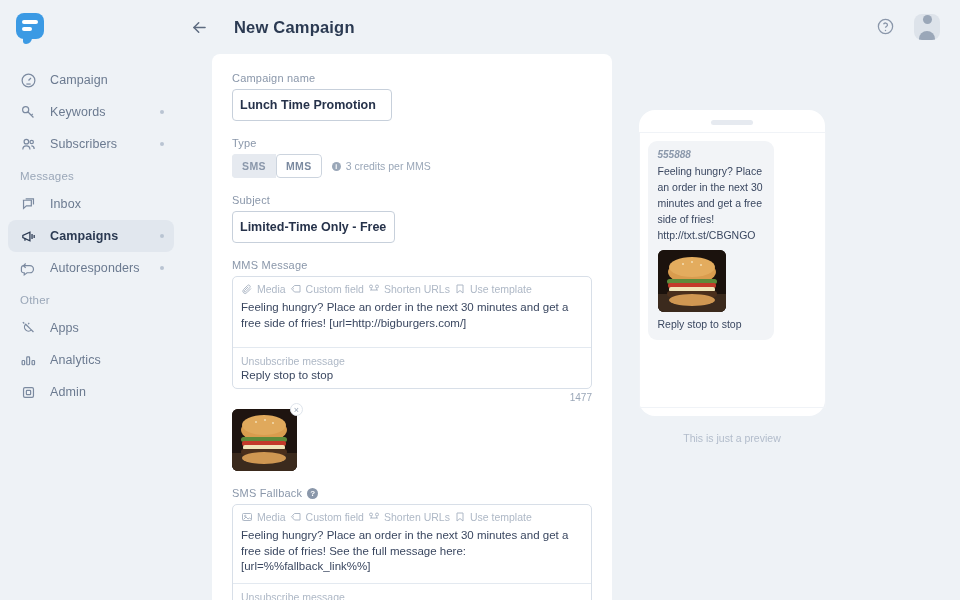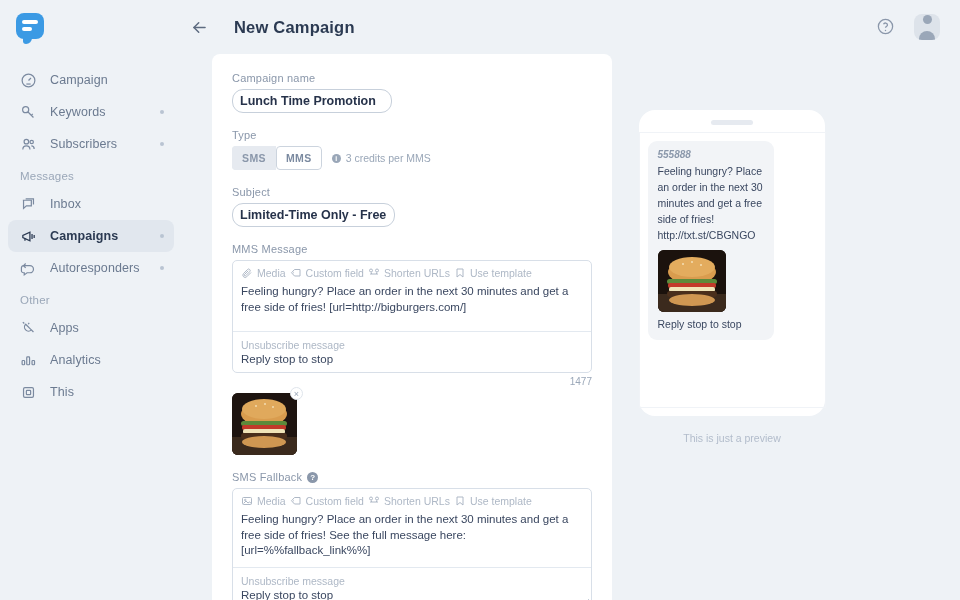--- a/index.html
+++ b/index.html
@@ -67,21 +67,21 @@
   .avatar-inner { position: relative; width: 26px; height: 26px; display:flex; align-items:center; justify-content:center; }
 
   
   .content { display: flex; padding: 0 22px 0 30px; gap: 20px; }
   .form-card {
     width: 400px; background: #fff; border-radius: 8px;
     padding: 18px 20px 20px 20px; min-height: 548px;
   }
   .field-label { font-size: 11px; color: #8a97aa; margin-bottom: 5px; letter-spacing: .2px; }
   .text-input {
-    width: 160px; height: 24px; border: 1px solid #c7d0db; border-radius: 11px;
+    width: 160px; height: 32px; border: 1px solid #c7d0db; border-radius: 4px;
     padding: 0 7px; font-size: 12.5px; color: #26324a; font-weight: bold;
     font-family: "Liberation Sans", sans-serif; background: #fff;
   }
   .text-input.wide { width: 163px; }
   .mb18 { margin-bottom: 16px; }
 
   .seg { display: flex; align-items: center; }
   .seg-group { display: flex; border-radius: 4px; overflow: hidden; }
   .seg-btn {
     font-size: 10.5px; font-weight: bold; color: #8a97aa;
@@ -267,21 +267,21 @@
         </span>
         <span class="lbl">Analytics</span>
       </div>
       <div class="nav-item">
         <span class="ico">
           <svg width="17" height="17" viewBox="0 0 24 24" fill="none" stroke="currentColor" stroke-width="1.7">
               <rect x="5" y="5" width="14" height="14" rx="2"></rect>
               <rect x="9" y="9" width="6" height="6" rx="1"></rect>
             </svg>
         </span>
-        <span class="lbl">This</span>
+        <span class="lbl">Admin</span>
       </div>
     </div>
   </div>
 
   <div class="main">
     <div class="header">
       <div class="back-arrow">
         <svg width="19" height="19" viewBox="0 0 24 24" fill="none" stroke="currentColor" stroke-width="1.9" stroke-linecap="round" stroke-linejoin="round">
             <path d="M19 12H5"></path>
             <path d="M11 6l-6 6 6 6"></path>

